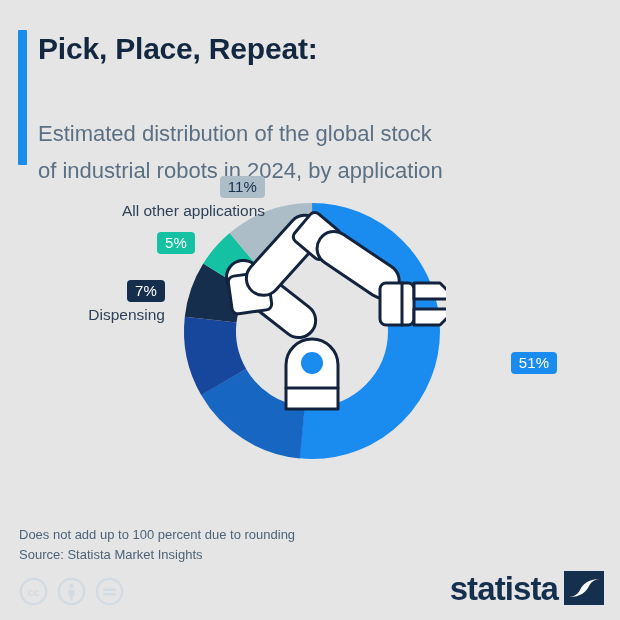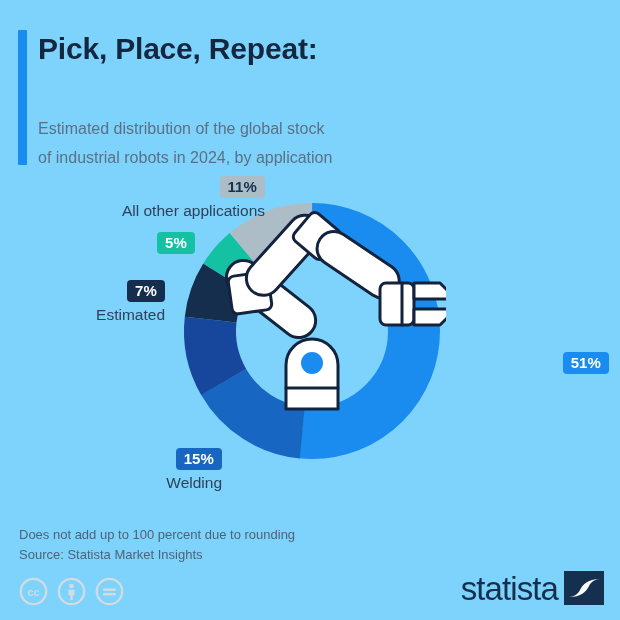--- a/index.html
+++ b/index.html
@@ -3,52 +3,52 @@
 <meta charset="utf-8">
 <style>
   html,body{margin:0;padding:0;}
   body{
     width:620px;height:620px;
     background:#f4f7fa;
     font-family:"Liberation Sans", sans-serif;
     overflow:hidden;
     position:relative;
   }
-  .sheet{position:absolute;inset:0;background:#7dd3fc;}
+  .sheet{position:absolute;inset:0;background:#e5e5e5;}
 
   
   .header{position:absolute;left:0;top:0;width:620px;height:180px;}
   .accent-bar{
     position:absolute;left:18px;top:30px;width:9px;height:135px;
     background:#1a8cf0;border-radius:1px;
   }
   .title{
     position:absolute;left:38px;top:29px;width:560px;
     font-size:30px;font-weight:bold;line-height:1.32;
     color:#132740;letter-spacing:-0.2px;
   }
   .title .l2{display:block;}
   .subtitle{
     position:absolute;left:38px;top:118px;width:520px;
-    font-size:16px;line-height:1.42;color:#5c7084;font-weight:400;
+    font-size:22px;line-height:1.42;color:#5c7084;font-weight:400;
   }
   .subtitle .l2{display:block;margin-top:6px;}
 
   
   .chart-area{position:absolute;left:0;top:170px;width:620px;height:330px;}
   .donut-wrap{position:absolute;left:178px;top:15px;width:268px;height:290px;}
   .donut{display:block;}
 
   
   .lbl{position:absolute;}
   .lbl.right-al{text-align:right;}
-  .lbl.left-al{text-align:right;}
+  .lbl.left-al{text-align:center;}
   .badge{
     display:inline-block;
-    font-size:15px;font-weight:bold;color:#ffffff;
+    font-size:15px;font-weight:normal;color:#ffffff;
     padding:3px 8px 4px 8px;border-radius:4px;line-height:1;
     letter-spacing:0.1px;
   }
   .badge.grey{color:#16304f;}
   .cat{
     display:block;margin-top:4px;
     font-size:15.5px;color:#2e4159;font-weight:400;line-height:1.15;
     white-space:nowrap;
     padding-left:26px;
   }
@@ -65,21 +65,21 @@
   .footer{position:absolute;left:0;top:509px;width:620px;height:120px;}
   .note{
     position:absolute;left:19px;top:16px;
     font-size:13px;color:#4d6378;line-height:1.55;
   }
   .note .l2{display:block;}
   .cc-row{position:absolute;left:19px;top:68px;display:flex;gap:9px;}
   .cc-ic{width:29px;height:29px;display:block;}
   .logo{position:absolute;right:16px;top:62px;display:flex;align-items:center;gap:6px;}
   .logo-word{
-    font-size:33px;font-weight:normal;color:#15304f;letter-spacing:-0.9px;
+    font-size:33px;font-weight:bold;color:#15304f;letter-spacing:-0.9px;
     line-height:1;
   }
   .logo-mark{display:block;}
 </style>
 </head>
 <body>
 
 <div class="sheet">
 
   <div class="header">
@@ -147,28 +147,24 @@
       <span class="badge grey" style="background: rgb(173, 189, 200); color: rgb(22, 48, 79);">11%</span>
       <span class="cat">All other applications</span>
     </div>
 
     <div class="lbl lbl-room right-al">
       <span class="badge" style="background: rgb(20, 193, 162); color: rgb(255, 255, 255);">5%</span>
     </div>
 
     <div class="lbl lbl-disp right-al">
       <span class="badge" style="background: rgb(22, 46, 78); color: rgb(255, 255, 255);">7%</span>
-      <span class="cat">Estimated</span>
-    </div>
-
-
-    <div class="lbl lbl-weld right-al">
-      <span class="badge" style="background: rgb(23, 103, 194); color: rgb(255, 255, 255);">15%</span>
-      <span class="cat">Welding</span>
-    </div>
+      <span class="cat">Dispensing</span>
+    </div>
+
+
 
     <div class="lbl lbl-hand left-al">
       <span class="badge" style="background: rgb(26, 140, 240); color: rgb(255, 255, 255);">51%</span>
     </div>
   </div>
 
   <div class="footer">
     <div class="note">
       <span>Does not add up to 100 percent due to rounding</span>
       <span class="l2">Source: Statista Market Insights</span>

